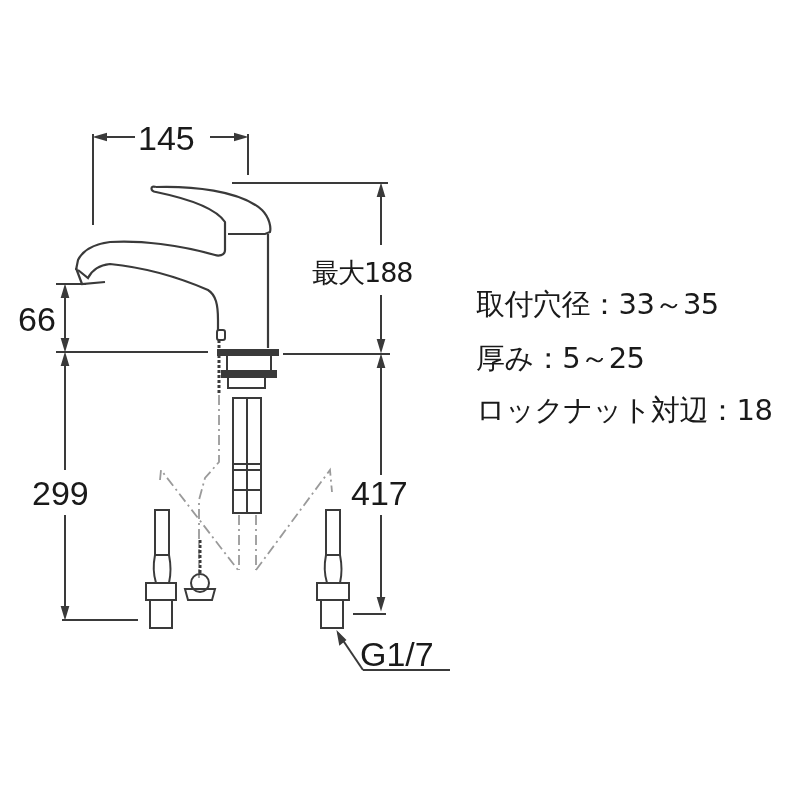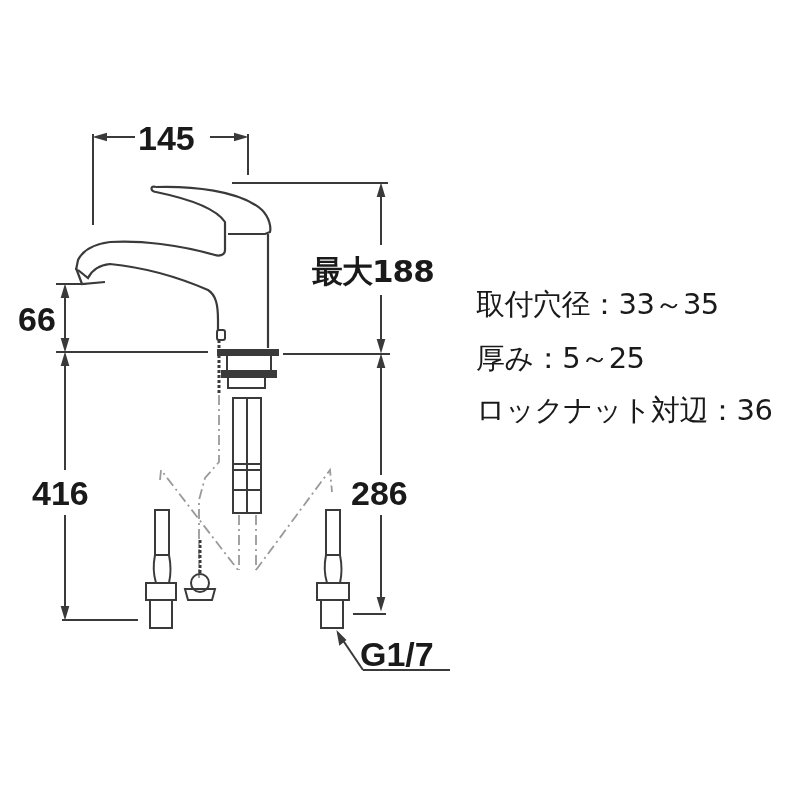--- a/index.html
+++ b/index.html
@@ -1,18 +1,18 @@
 <!DOCTYPE html>
 <html><head>
 <meta charset="utf-8">
 <style>
   html, body { margin:0; padding:0; background:#ffffff; }
   body { width:800px; height:800px; position:relative; overflow:hidden; font-family:"DejaVu Sans", sans-serif; }
   svg { position:absolute; left:0; top:0; }
-  .dim { position:absolute; font-family:"Liberation Sans", sans-serif; font-size:34px; color:#1a1a1a; line-height:1; white-space:nowrap;font-weight:bold; }
+  .dim { position:absolute; font-family:"Liberation Sans", sans-serif; font-size:34px; color:#1a1a1a; line-height:1; white-space:nowrap; }
   .spec { position:absolute; left:476px; font-family:"DejaVu Sans", sans-serif; font-size:29px; color:#1a1a1a; line-height:1; white-space:nowrap; letter-spacing:-0.5px; }
 </style>
 </head>
 <body>
 
 <svg width="800" height="800" viewBox="0 0 800 800" fill="none" stroke="#3a3a3a" stroke-width="2">
 
   <g>
     <line x1="93" y1="134" x2="93" y2="225"></line>
     <line x1="248" y1="134" x2="248" y2="175"></line>
@@ -111,27 +111,27 @@
   </g>
 
   <g>
     <line x1="200" y1="540" x2="200" y2="575" stroke-width="3" stroke-dasharray="3,2"></line>
     <circle cx="200" cy="583" r="9"></circle>
     <path d="M185,589 L215,589 L212,600 L188,600 Z"></path>
   </g>
 </svg>
 
 <div class="dim" style="left:138px; top:121px;">145</div>
-<div class="dim" style="left:312px; top:253px;"><span style="font-family:'DejaVu Sans',sans-serif; font-size:31px; letter-spacing:-1px;text-align:right;">最大188</span></div>
+<div class="dim" style="left:312px; top:253px;"><span style="font-family:'DejaVu Sans',sans-serif; font-size:27px; letter-spacing:-1px;text-align:right;">最大188</span></div>
 <div class="dim" style="left:10px; top:302px;margin-left:8px;">66</div>
-<div class="dim" style="left:32px; top:476px;">416</div>
-<div class="dim" style="left:351px; top:476px;">286</div>
+<div class="dim" style="left:32px; top:476px;">299</div>
+<div class="dim" style="left:351px; top:476px;">417</div>
 <div class="dim" style="left:360px; top:637px;">G1/7</div>
 
 <div class="spec" style="top:290px;">
   <span>取付穴径</span><span>：</span><span>33～35</span>
 </div>
 <div class="spec" style="top:344px;">
   <span>厚み</span><span>：</span><span>5～25</span>
 </div>
 <div class="spec" style="top:396px;">
-  <span>ロックナット対辺</span><span>：</span><span>36</span>
+  <span>ロックナット対辺</span><span>：</span><span>18</span>
 </div>
 
 </body></html>

